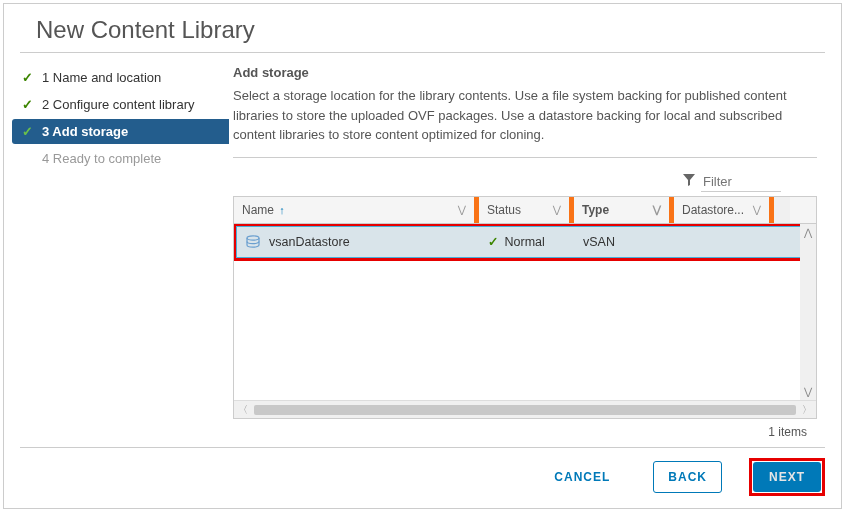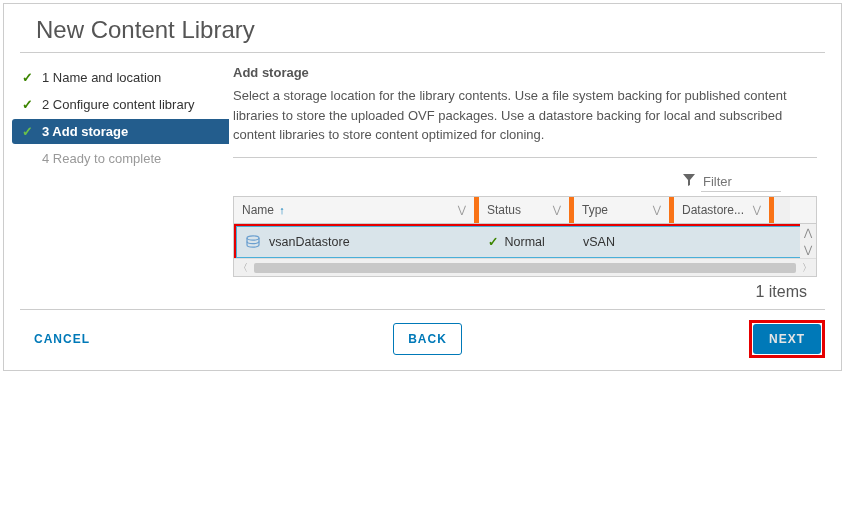--- a/index.html
+++ b/index.html
@@ -6,21 +6,21 @@
   body {
     margin: 0;
     padding: 3px;
     font-family: Arial, Helvetica, sans-serif;
     font-size: 13px;
     color: #333;
     background: #fff;
   }
   .dialog {
     width: 839px;
-    height: 368px;
+    height: 506px;
     border: 1px solid #ccc;
     background: #fff;
     position: relative;
     display: flex;
     flex-direction: column;
   }
   .dialog-title {
     font-size: 24px;
     color: #555;
     padding: 12px 16px 8px 16px;
@@ -114,21 +114,21 @@
   }
   .col {
     padding: 6px 8px;
     display: flex;
     align-items: center;
     justify-content: space-between;
     border-right: 5px solid #f97316;
   }
   .col.name { width: 245px; }
   .col.status { width: 95px; text-align: center; }
-  .col.type { width: 100px; }
+  .col.type { width: 100px; font-weight: bold; }
   .col.cluster { width: 100px; }
   .col.scroll { width: 16px; border-right: none; background: #f0f0f0; }
   .sort-arrow { color: #0079B8; font-size: 11px; margin-left: 2px;}
   .chevron { color: #999; font-size: 10px; }
   .grid-body {
     flex: 1;
     position: relative;
     background: #fff;
     overflow: hidden;
   }
@@ -189,30 +189,30 @@
   }
   .hscroll .thumb {
     flex: 1;
     height: 10px;
     background: #c8c8c8;
     border-radius: 2px;
     margin: 0 6px;
   }
   .grid-footer {
     text-align: right;
-    font-size: 16px;
+    font-size: 12px;
     color: #555;
     padding: 6px 10px 2px 0;
   }
   .dialog-footer {
     border-top: 1px solid #ccc;
     margin: 6px 16px 0 16px;
     padding: 12px 2px 14px 0;
     display: flex;
-    justify-content: space-between;
+    justify-content: flex-end;
     gap: 29px;
     align-items: center;
   }
   .btn {
     font-size: 12px;
     font-weight: bold;
     letter-spacing: 1px;
     padding: 8px 14px;
     border-radius: 3px;
     cursor: pointer;

